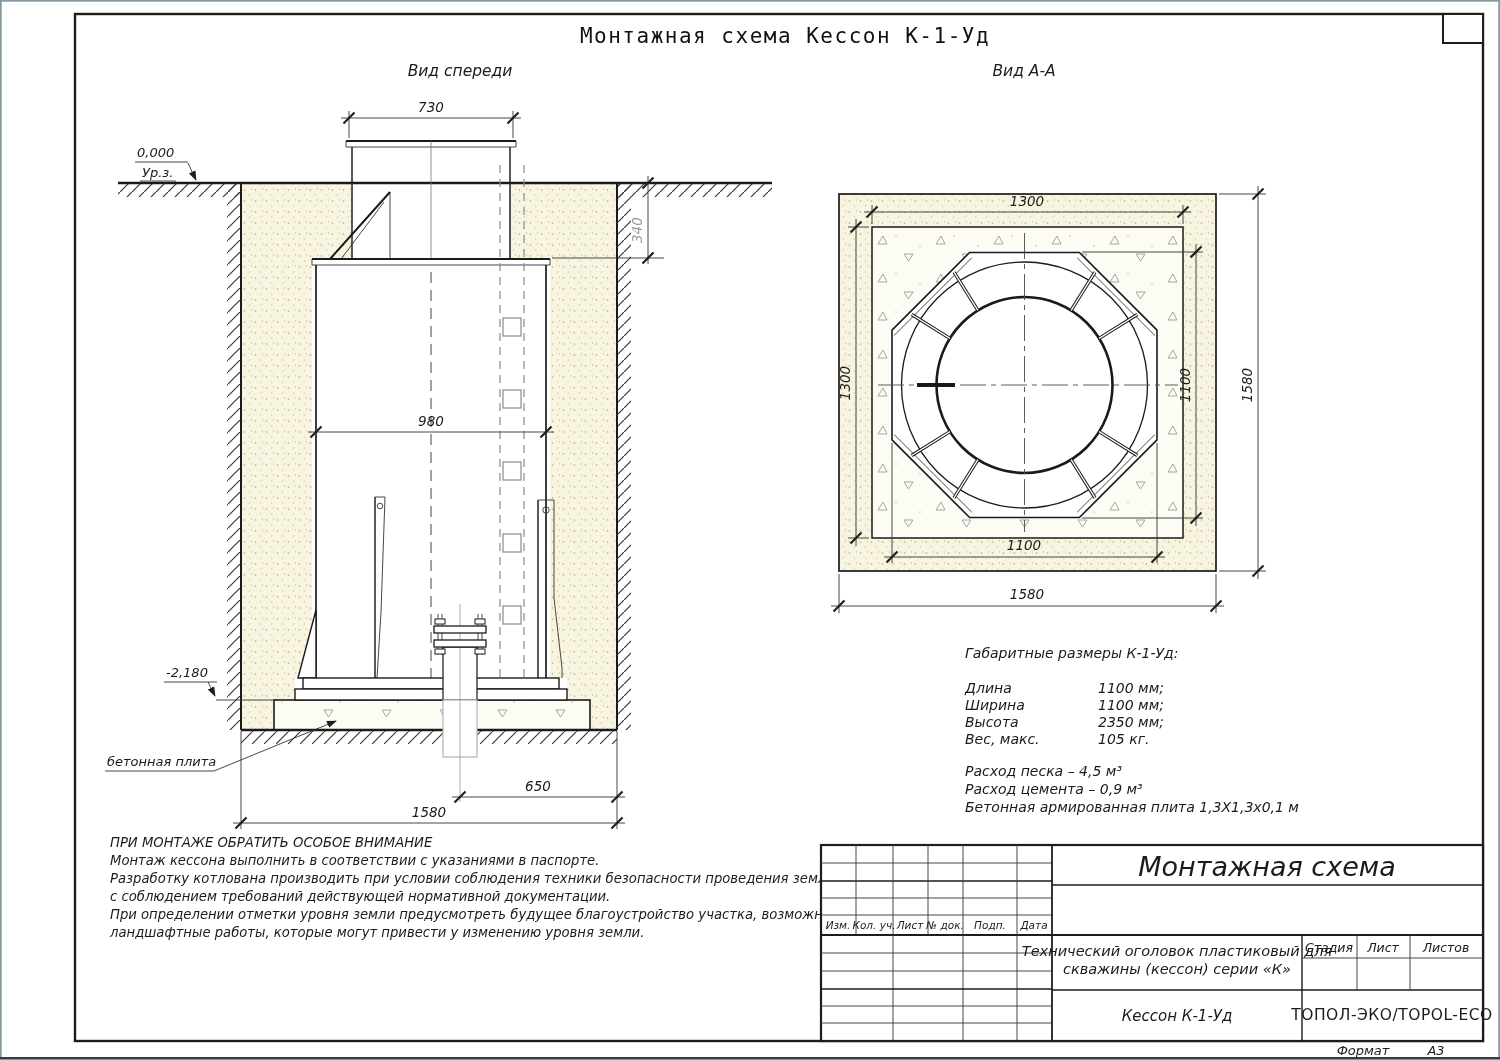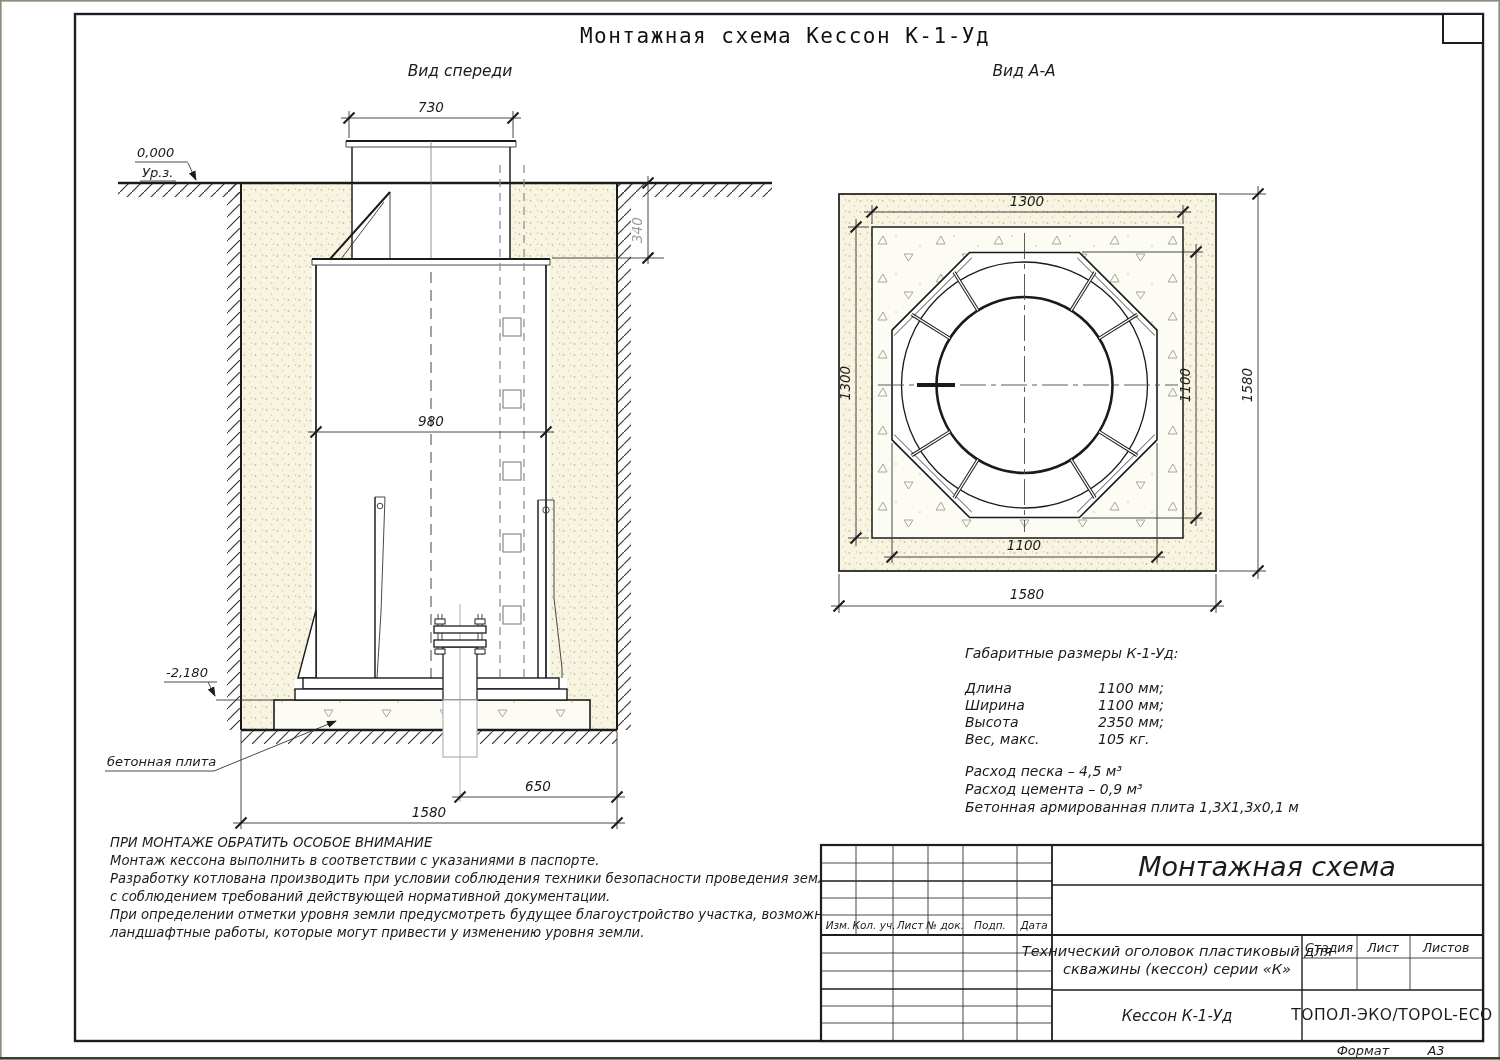--- a/index.html
+++ b/index.html
@@ -1,16 +1,16 @@
 <!DOCTYPE html>
 <html><head>
 <meta charset="utf-8">
 <style>
   html,body{margin:0;padding:0;background:#fff;}
-  .page{position:relative;width:1500px;height:1060px;background:#4d7c0f;}
+  .page{position:relative;width:1500px;height:1060px;background:#0ea5e9;}
   svg text{user-select:none;}
   .t-main-title{font:21px "DejaVu Sans Mono",monospace;letter-spacing:1.5px;fill:#111;}
   .t-label{font:italic 15.5px "DejaVu Sans",sans-serif;fill:#1b1b1b;}
   .t-ann{font:italic 13px "DejaVu Sans",sans-serif;fill:#1b1b1b;}
   .t-dim{font:italic 13.5px "DejaVu Sans",sans-serif;fill:#1b1b1b;}
   .t-dim-muted{fill:#9a9a9a;}
   .t-spec{font:italic 14px "DejaVu Sans",sans-serif;fill:#1b1b1b;}
   .t-warn{font:italic 13.2px "DejaVu Sans",sans-serif;fill:#1b1b1b;}
   .t-tb-small{font:italic 10.5px "DejaVu Sans",sans-serif;fill:#1b1b1b;}
   .t-tb-mid{font:italic 12.5px "DejaVu Sans",sans-serif;fill:#1b1b1b;}

